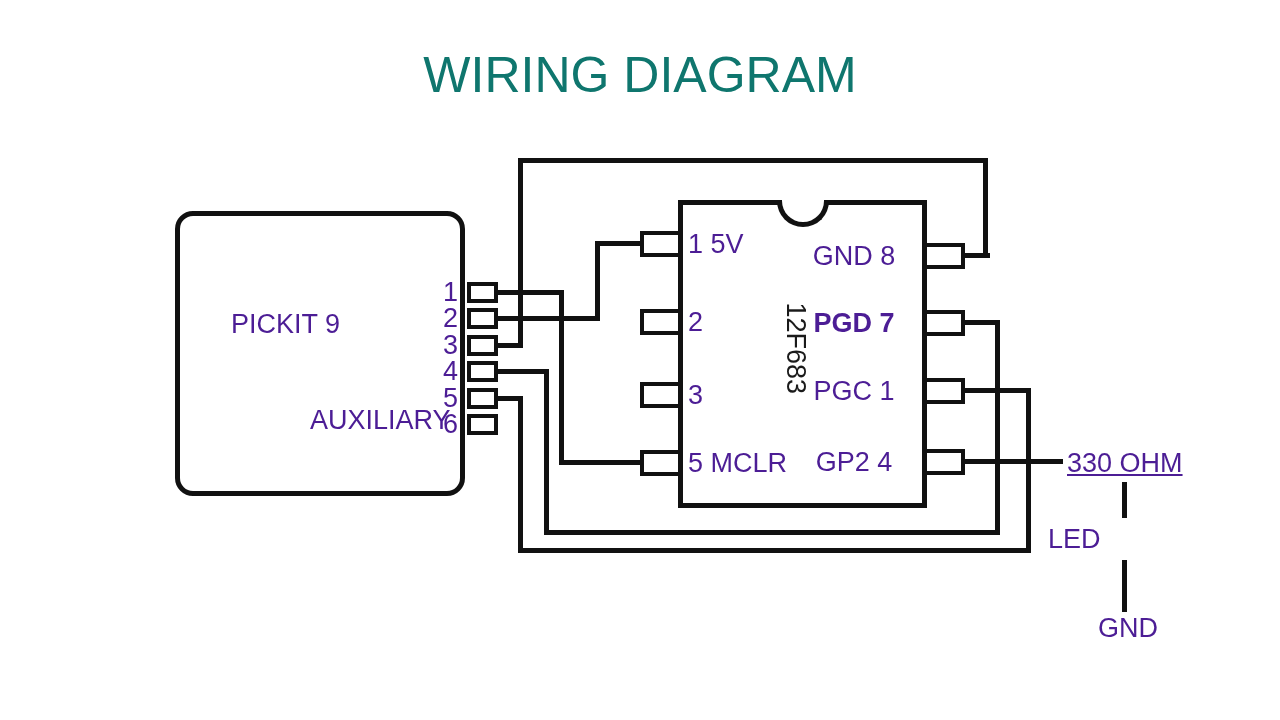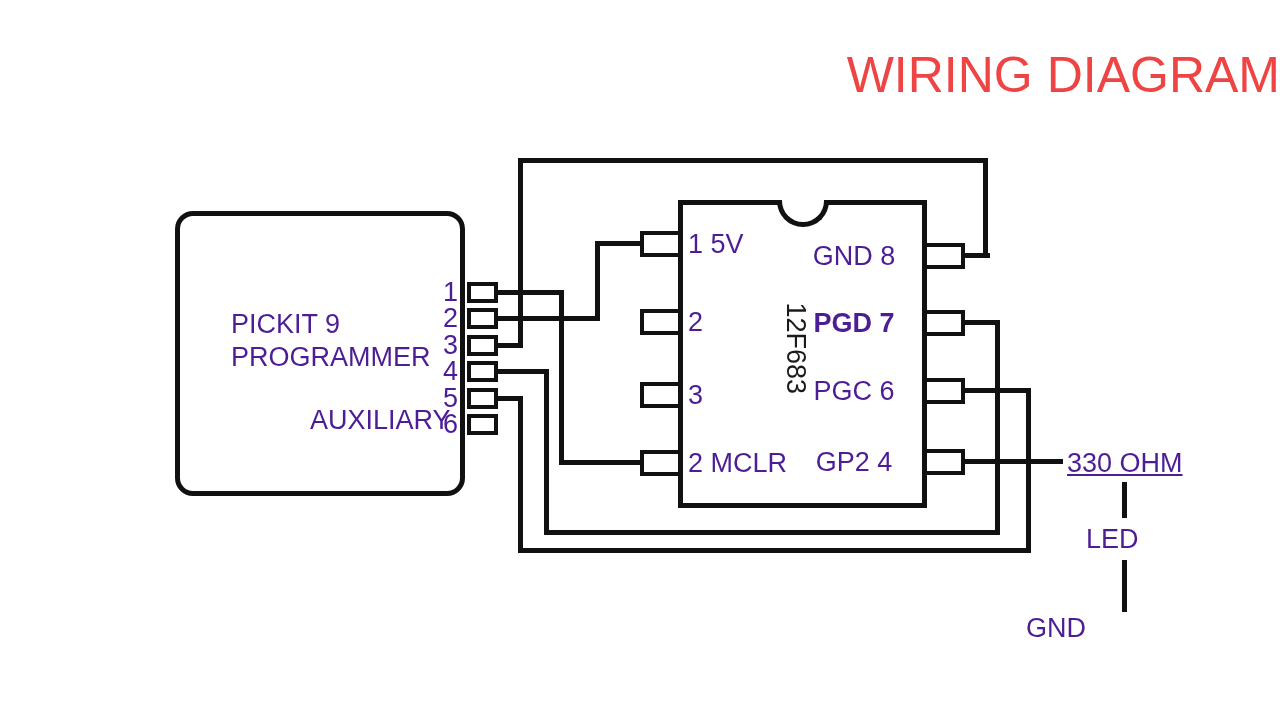--- a/index.html
+++ b/index.html
@@ -1,22 +1,22 @@
 <!DOCTYPE html>
 <html><head>
 <meta charset="utf-8">
 <style>
   html,body{margin:0;padding:0;background:#fff;}
   .canvas{
     position:relative;width:1280px;height:720px;background:#ffffff;overflow:hidden;
     font-family:"Liberation Sans", sans-serif;color:#161616;
   }
   .title{
-    position:absolute;left:0;right:0;top:49px;text-align:right;
-    font-size:50px;line-height:52px;font-weight:400;letter-spacing:0px;color:#ef4444;
+    position:absolute;left:0;right:0;top:49px;text-align:center;
+    font-size:50px;line-height:52px;font-weight:400;letter-spacing:0px;color:#0f766e;
   }
   .lbl{position:absolute;font-size:27px;line-height:27px;white-space:nowrap;color:#4c1d95;}
   .num{width:38px;text-align:right;}
   .ric{width:128px;text-align:center;}
   .w{position:absolute;background:#111;}
   .hl{height:5px;}
   .vl{width:5px;}
   .pickit-box{
     position:absolute;left:175px;top:211px;width:290px;height:285px;
     border:5px solid #111;border-radius:18px;background:#fff;box-sizing:border-box;
@@ -45,21 +45,20 @@
 </style>
 </head>
 <body>
 
 <div class="canvas">
 
   <div class="title">WIRING DIAGRAM</div>
 
   <div class="pickit-box"></div>
   <div class="lbl" style="left:231px;top:311px;">PICKIT 9</div>
-  <div class="lbl" style="left:231px;top:344px;">PROGRAMMER</div>
   <div class="lbl" style="left:310px;top:407px;">AUXILIARY</div>
 
   <div class="lbl num" style="left:420px;top:279px;">1</div>
   <div class="lbl num" style="left:420px;top:305px;">2</div>
   <div class="lbl num" style="left:420px;top:332px;">3</div>
   <div class="lbl num" style="left:420px;top:358px;">4</div>
   <div class="lbl num" style="left:420px;top:385px;">5</div>
   <div class="lbl num" style="left:420px;top:411px;">6</div>
 
   <div class="pinbox" style="left:467px;top:282px;"></div>
@@ -121,23 +120,23 @@
   <div class="icpin" style="left:640px;top:450px;"></div>
 
   <div class="icpin" style="left:923px;top:243px;"></div>
   <div class="icpin" style="left:923px;top:310px;"></div>
   <div class="icpin" style="left:923px;top:378px;"></div>
   <div class="icpin" style="left:923px;top:449px;"></div>
 
   <div class="lbl" style="left:688px;top:231px;">1 5V</div>
   <div class="lbl" style="left:688px;top:309px;">2</div>
   <div class="lbl" style="left:688px;top:382px;">3</div>
-  <div class="lbl" style="left:688px;top:450px;">2 MCLR</div>
+  <div class="lbl" style="left:688px;top:450px;">5 MCLR</div>
   <div class="lbl ric" style="left:790px;top:243px;">GND 8</div>
   <div class="lbl ric" style="left:790px;top:310px;font-weight:bold;">PGD 7</div>
-  <div class="lbl ric" style="left:790px;top:378px;">PGC 6</div>
+  <div class="lbl ric" style="left:790px;top:378px;">PGC 1</div>
   <div class="lbl ric" style="left:790px;top:449px;">GP2 4</div>
 
   <div class="lbl" style="left:1067px;top:450px;text-decoration:underline;">330 OHM</div>
-  <div class="lbl" style="left:1086px;top:526px;">LED</div>
-  <div class="lbl" style="left:1026px;top:615px;">GND</div>
+  <div class="lbl" style="left:1048px;top:526px;">LED</div>
+  <div class="lbl" style="left:1098px;top:615px;">GND</div>
 
 </div>
 
 </body></html>

